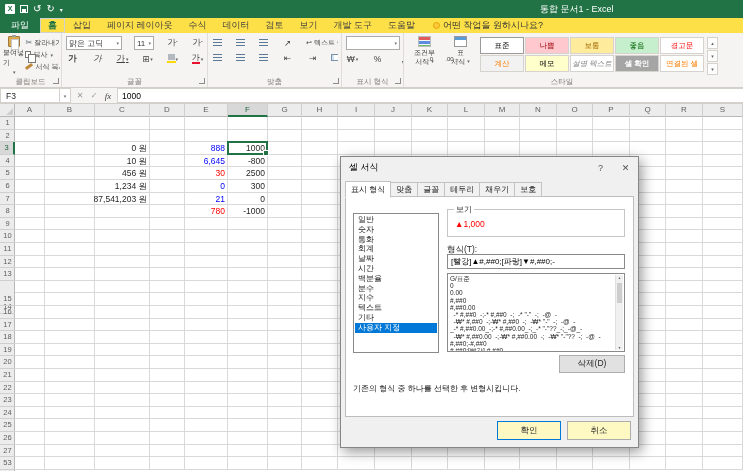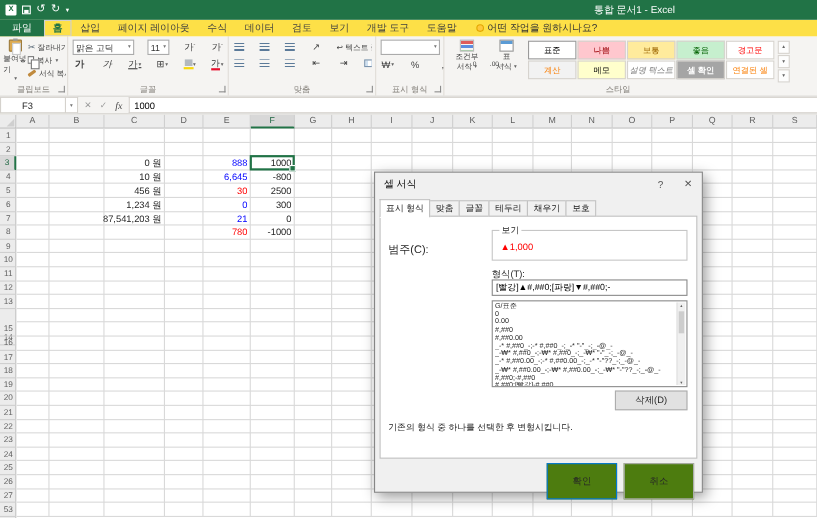--- a/index.html
+++ b/index.html
@@ -68,21 +68,21 @@
 .vicon-tbl{width:13px;height:11px;border:1px solid #999;background:linear-gradient(to bottom,#5b9bd5 0 3px,#fff 3px);margin-bottom:1px}
 .vline2{display:flex;align-items:center;gap:1px}
 .gallery{display:grid;grid-template-columns:repeat(5,44px);grid-auto-rows:17px;gap:1px;align-content:start;padding-top:2px}
 .gcell{display:flex;align-items:center;justify-content:center;font-size:7.5px;border:1px solid #d6d3ce;overflow:hidden;white-space:nowrap;background:#fff}
 .gcell.current{border:1px solid #9a9a9a}
 .galscroll{width:11px;display:flex;flex-direction:column;gap:1px;padding-top:2px}
 .gsbtn{height:12px;border:1px solid #d6d3ce;background:#fdfdfd;font-size:5px;display:flex;align-items:center;justify-content:center;color:#666}
 
 
 .fbar{position:absolute;top:88px;left:0;right:0;height:16px;background:#f5f4f2;display:flex;align-items:stretch;border-bottom:1px solid #d2cfca;z-index:4}
-.namebox{width:60px;background:#fff;border:1px solid #d5d2cd;display:flex;align-items:center;padding-left:19px;font-size:8.5px}
+.namebox{width:60px;background:#fff;border:1px solid #d5d2cd;display:flex;align-items:center;padding-left:5px;font-size:8.5px}
 .nbcaret{width:11px;background:#fff;border:1px solid #d5d2cd;border-left:none;display:flex;align-items:center;justify-content:center;font-size:5px;color:#777}
 .fxbtns{display:flex;align-items:center;padding:0 2px}
 .fxb{width:14px;text-align:center;font-size:8px;color:#9a9a9a}
 .fxb.fx{color:#444;font-style:italic;font-family:"Liberation Serif","DejaVu Serif",serif;font-size:9px}
 .finput{flex:1;background:#fff;border:1px solid #d5d2cd;border-right:none;font-size:8.5px;padding-left:4px;font-family:"Liberation Sans","DejaVu Sans",sans-serif}
 
 
 .sheet{position:absolute;top:104px;left:0;right:0;bottom:0;background:#fff;overflow:hidden}
 .corner{position:absolute;left:0;top:0;width:15px;height:13px;background:#ececec;border-right:1px solid #b8b8b8;border-bottom:1px solid #b8b8b8}
 .corner:after{content:"";position:absolute;right:1px;bottom:1px;border-left:7px solid transparent;border-bottom:7px solid #cfcfcf}
@@ -119,21 +119,21 @@
 .fmtlabel{position:absolute;left:101px;top:47px;font-size:8.5px}
 .fmtinput{position:absolute;left:101px;top:57px;right:8px;height:15px;background:#fff;border:1px solid #8a8a8a;font-size:8px;padding:0 3px;font-family:"Liberation Sans","DejaVu Sans",sans-serif}
 .fmtlist{position:absolute;left:101px;top:76px;right:8px;height:79px;background:#fff;border:1px solid #8a8a8a;overflow:hidden;padding:1px 10px 1px 2px}
 .fitem{height:7.2px;line-height:7.2px;font-size:6.5px;white-space:nowrap;overflow:hidden}
 .fmtsb{position:absolute;right:1px;top:1px;bottom:1px;width:8px;background:#f0f0f0;border-left:1px solid #e0e0e0}
 .sba{position:absolute;left:0;right:0;font-size:4px;text-align:center;color:#606060}
 .sba.up{top:0}.sba.dn{bottom:0}
 .sbthumb{position:absolute;left:1px;top:8px;width:5px;height:20px;background:#cdcdcd}
 .delbtn{position:absolute;right:8px;top:158px;width:66px;height:18px;background:#e1e1e1;border:1px solid #adadad;display:flex;align-items:center;justify-content:center;font-size:8.5px}
 .ddesc{position:absolute;left:7px;top:186px;right:8px;font-size:8px;color:#1a1a1a}
-.dok,.dcancel{position:absolute;top:264px;width:64px;height:33px;background:#4d7c0f;display:flex;align-items:center;justify-content:center;font-size:8.5px}
+.dok,.dcancel{position:absolute;top:264px;width:64px;height:19px;background:#fef9c3;display:flex;align-items:center;justify-content:center;font-size:8.5px}
 .dok{left:156px;border:1px solid #0078d7}
 .dcancel{left:226px;border:1px solid #adadad}
 </style>
 </head>
 <body>
 
 <div class="app">
 
   <div class="titlebar">
     <div class="qat">
@@ -492,20 +492,34 @@
     <div class="dtabs">
         <div class="dtab active">표시 형식</div>
         <div class="dtab">맞춤</div>
         <div class="dtab">글꼴</div>
         <div class="dtab">테두리</div>
         <div class="dtab">채우기</div>
         <div class="dtab">보호</div>
       </div>
     <div class="dpage">
       <div class="catlabel">범주(C):</div>
+      <div class="catlist">
+          <div class="citem">일반</div>
+          <div class="citem">숫자</div>
+          <div class="citem">통화</div>
+          <div class="citem">회계</div>
+          <div class="citem">날짜</div>
+          <div class="citem">시간</div>
+          <div class="citem">백분율</div>
+          <div class="citem">분수</div>
+          <div class="citem">지수</div>
+          <div class="citem">텍스트</div>
+          <div class="citem">기타</div>
+          <div class="citem sel">사용자 지정</div>
+        </div>
       <div class="samplegrp">
         <span class="glabel">보기</span>
         <div class="sampleval" style="color: rgb(255, 0, 0);">▲1,000</div>
       </div>
       <div class="fmtlabel">형식(T):</div>
       <input class="fmtinput" readonly="" value="[빨강]▲#,##0;[파랑]▼#,##0;-" style="">
       <div class="fmtlist">
         <div class="fmtsb">
           <span class="sba up">▴</span>
           <span class="sbthumb"></span>

